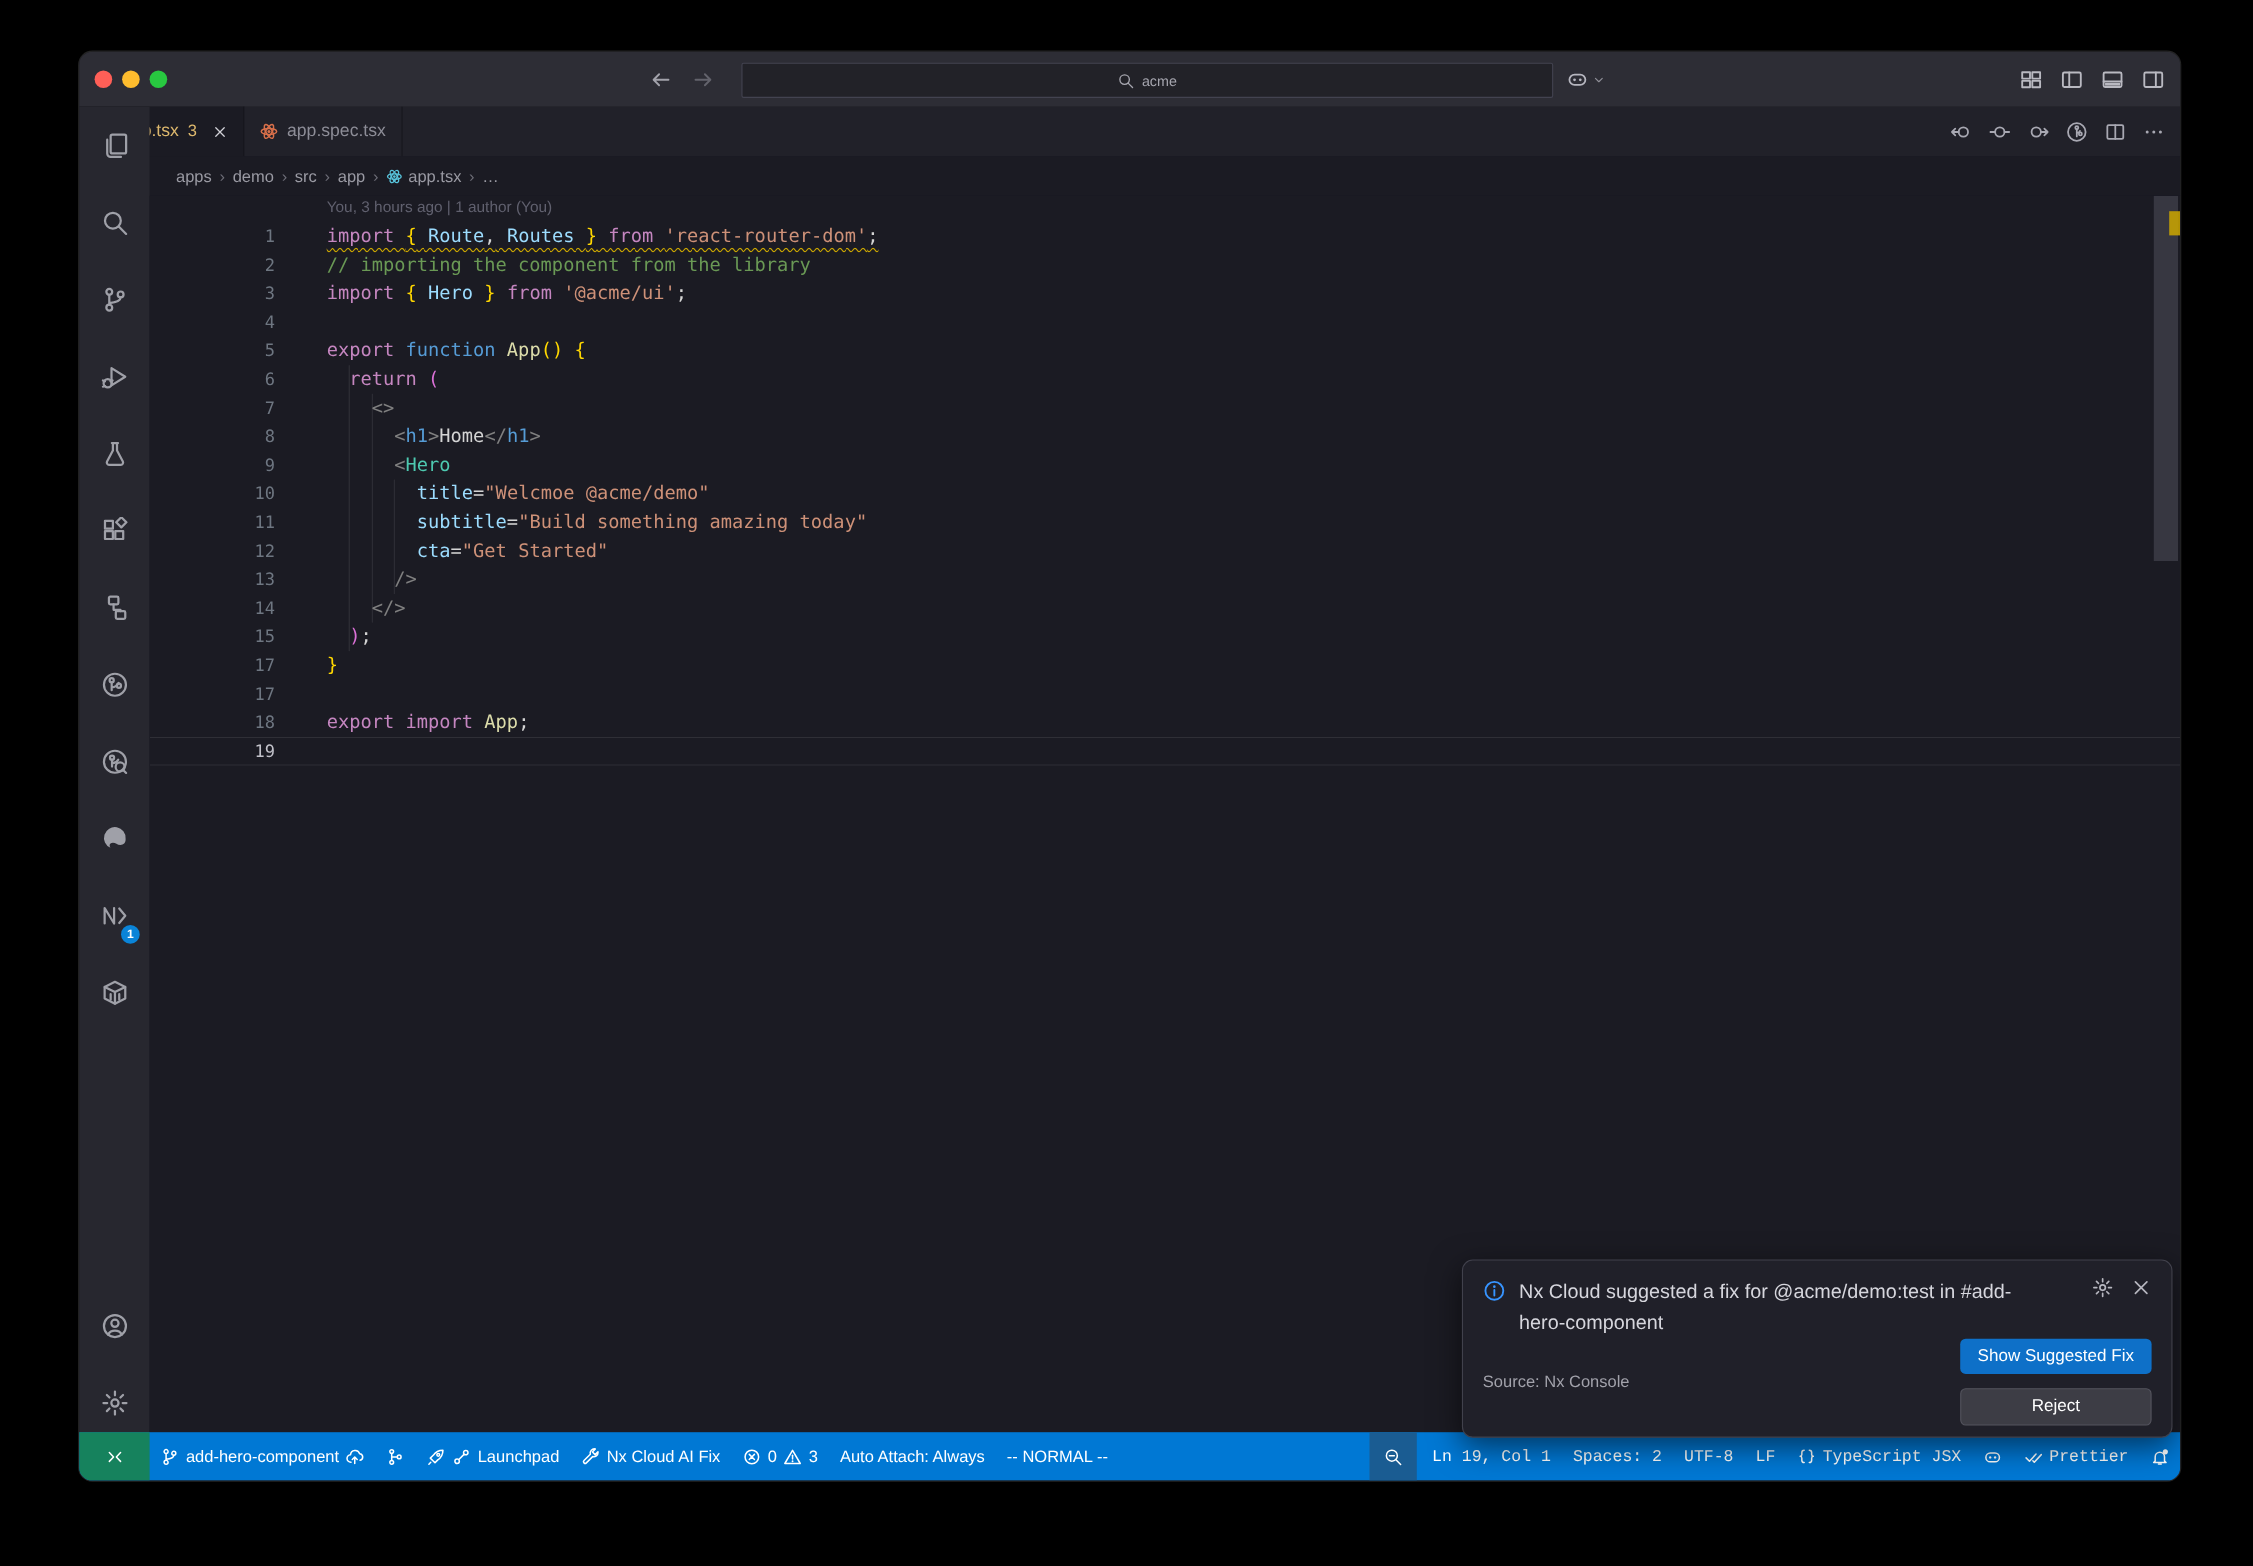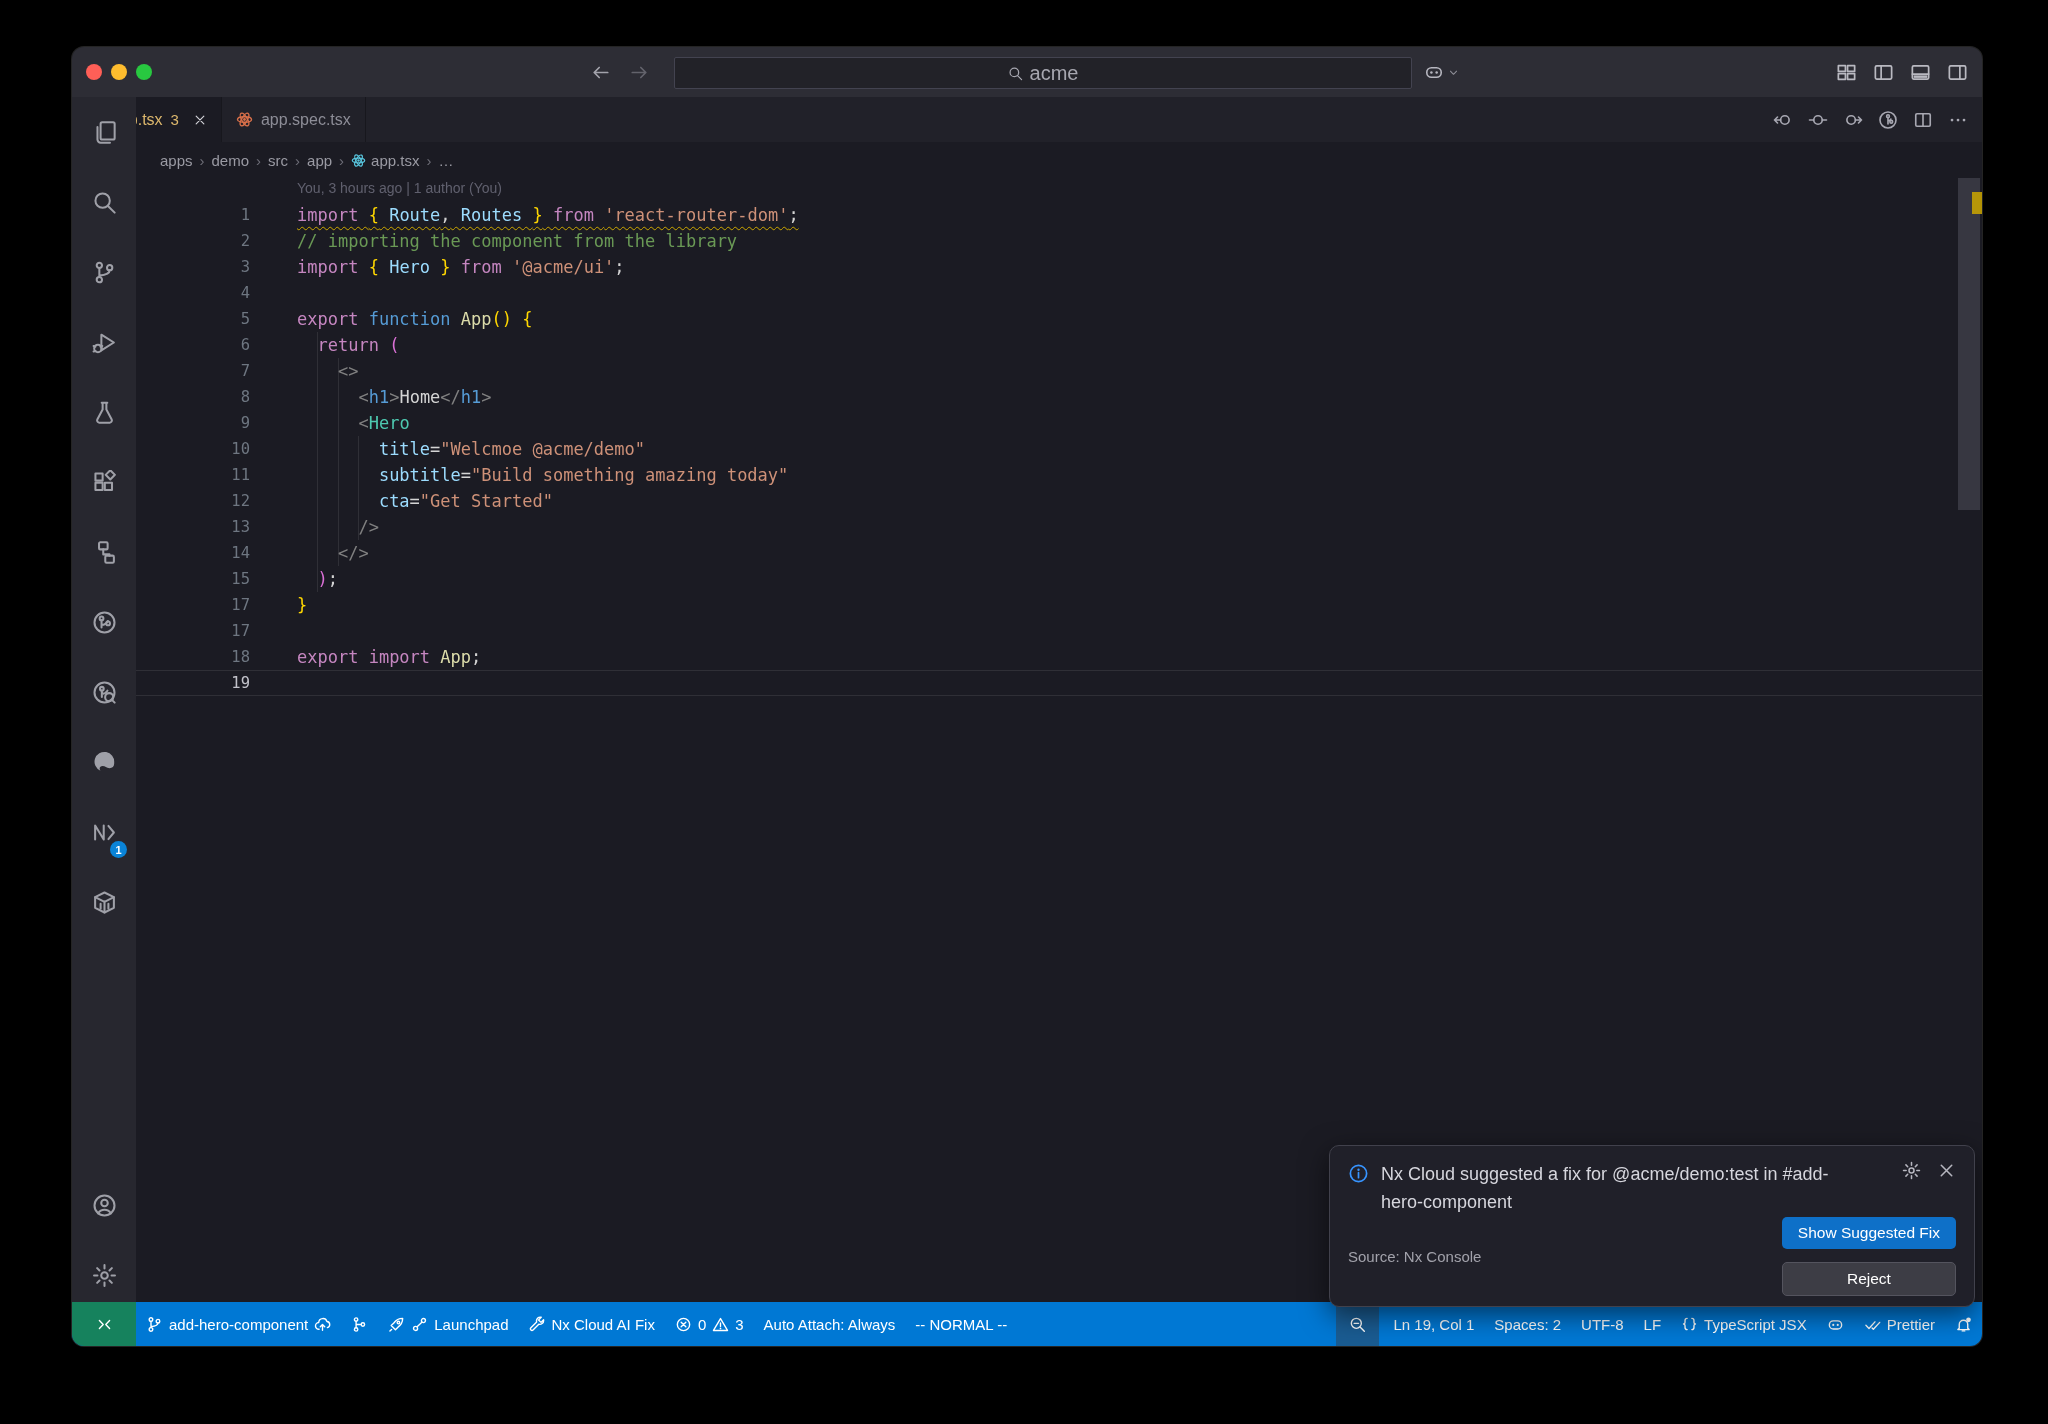--- a/index.html
+++ b/index.html
@@ -9,21 +9,21 @@
     box-shadow:0 0 0 1px rgba(255,255,255,.14),0 30px 80px rgba(0,0,0,.8);}
   
   .titlebar{position:absolute;left:0;top:0;width:100%;height:50px;background:var(--titlebar-bg,#2d2d35);}
   .traffic{position:absolute;left:14px;top:0;height:50px;display:flex;align-items:center;gap:9px;}
   .tl{width:16px;height:16px;border-radius:50%;}
   .nav-arrows{position:absolute;left:518px;top:0;height:50px;display:flex;align-items:center;gap:18px;color:#a2a2ab;}
   .nav-arrows .ico{width:21px;height:21px;}
   .nav-arrows .dim{color:#63636c;}
   .searchbox{position:absolute;left:602px;top:10px;width:736px;height:30px;border-radius:2px;
     background:#222228;border:1px solid #434350;display:flex;align-items:center;justify-content:center;
-    gap:7px;color:#a6a6af;font-size:20px;}
+    gap:7px;color:#a6a6af;font-size:13px;}
   .searchbox .ico{width:15px;height:15px;}
   .copilot-menu{position:absolute;left:1352px;top:0;height:50px;display:flex;align-items:center;gap:3px;color:#b6b6bf;}
   .copilot-menu .ico{width:20px;height:20px;}
   .copilot-menu .ico.chev{width:13px;height:13px;color:#8f8f98;}
   .layout-controls{position:absolute;right:14px;top:0;height:50px;display:flex;align-items:center;gap:16px;color:#b9b9c1;}
   .layout-controls .ico{width:21px;height:21px;}
   
   .tabstrip{position:absolute;left:0;top:50px;width:100%;height:45px;background:var(--tabstrip-bg,#212129);display:flex;}
   .tab{display:flex;align-items:center;gap:8px;padding:0 14px;font-size:16px;color:#8d8d97;
     border-right:1px solid #17171d;cursor:default;}
@@ -63,21 +63,21 @@
     font-family:"DejaVu Sans Mono",monospace;font-size:17px;line-height:26px;}
   .code-row.current{box-shadow:inset 0 1px 0 rgba(255,255,255,.09),inset 0 -1px 0 rgba(255,255,255,.09);}
   .squig{text-decoration:underline wavy var(--squiggle,#cca700);text-decoration-thickness:1px;text-underline-offset:5px;}
   .guide{position:absolute;width:1px;background:rgba(255,255,255,.09);}
   .scroll-thumb{position:absolute;right:2px;top:0;width:22px;height:332px;background:rgba(130,130,142,.28);}
   .warn-mark{position:absolute;right:0;top:14px;width:10px;height:22px;background:var(--squiggle,#cca700);opacity:.85;}
   
   .statusbar{position:absolute;left:0;bottom:0;width:100%;height:44px;background:var(--statusbar-bg,#0078d4);
     color:#fff;display:flex;align-items:stretch;font-size:15px;}
   .sb-group{display:flex;align-items:stretch;}
-  .sb-group.right{margin-left:auto;}
+  .sb-group.right{margin-left:auto;font-family:Liberation Mono, monospace;}
   .sb-item{display:flex;align-items:center;gap:6px;padding:0 10px;white-space:nowrap;}
   .sb-item .ico{width:17px;height:17px;}
   .sb-item.remote{width:64px;padding:0;justify-content:center;background:var(--remote-bg,#16825d);}
   .sb-item.zoomseg{background:var(--zoom-seg-bg,#1a5c92);padding:0 13px;margin-right:4px;}
   
   .toast{position:absolute;left:1257px;top:1098px;width:646px;height:162px;background:#202029;
     border:1px solid #41414c;border-radius:10px;box-shadow:0 8px 28px rgba(0,0,0,.55);
     display:flex;flex-direction:column;justify-content:space-between;padding:15px 18px 15px 18px;box-sizing:border-box;}
   .toast-head{display:flex;align-items:flex-start;gap:12px;}
   .toast-head .info{width:21px;height:21px;color:var(--info-blue,#3794ff);flex:none;margin-top:2px;}

